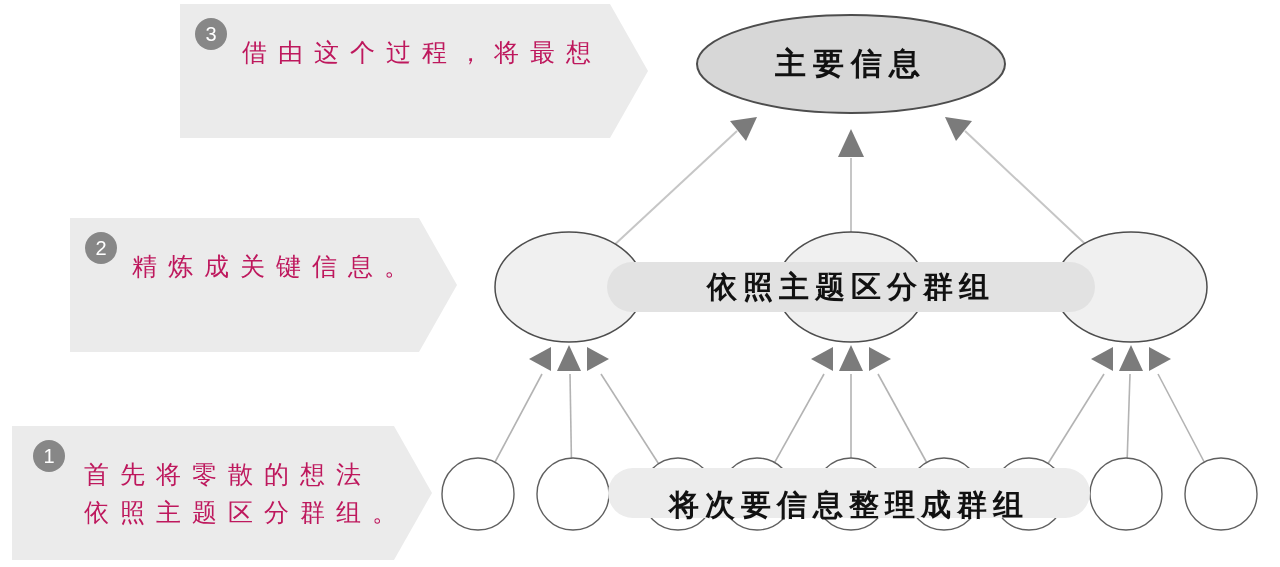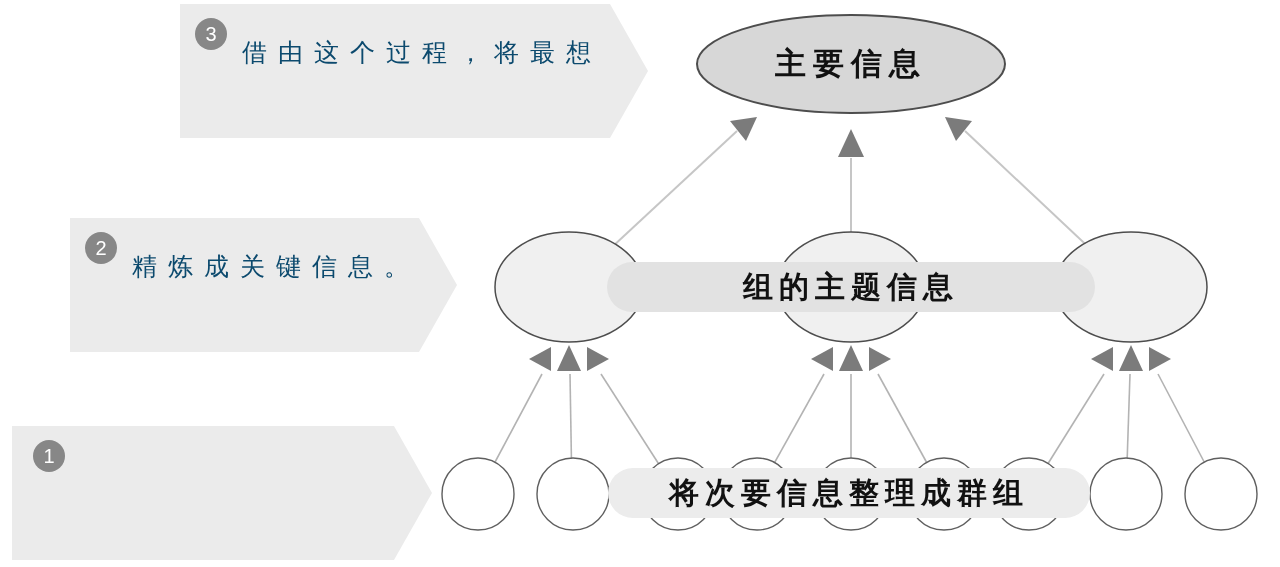--- a/index.html
+++ b/index.html
@@ -37,39 +37,39 @@
   }
   .callout-step1 .badge { left: 21px; }
 
   .callout-text {
     position: absolute;
     left: 62px; top: 30px;
     font-family: "DejaVu Serif", serif;
     font-size: 25px;
     letter-spacing: 11px;
     line-height: 38px;
-    color: #0c4a6e;
+    color: #be185d;
     white-space: nowrap;
   }
   .callout-step1 .callout-text { left: 72px; }
 
   
   .node-label {
     position: absolute;
     display: flex;
     align-items: center;
     justify-content: center;
     font-weight: 700;
     color: #111111;
     white-space: nowrap;
     font-family: "Liberation Sans", sans-serif;
   }
   .top-label    { left: 699px; top: 18px;  width: 304px; height: 92px; font-size: 31px; letter-spacing: 7px; }
   .mid-label    { left: 607px; top: 262px; width: 488px; height: 50px; font-size: 30px; letter-spacing: 6px; }
-  .bottom-label { left: 608px; top: 468px; width: 482px; height: 50px; font-size: 30px; letter-spacing: 6px; }
+  .bottom-label { left: 608px; top: 480px; width: 482px; height: 50px; font-size: 30px; letter-spacing: 6px; }
 </style>
 </head>
 <body>
 
 <div class="stage">
 
   <svg width="1280" height="567" viewBox="0 0 1280 567">
 
     <g stroke="#b3b3b3" stroke-width="1.6">
       <line x1="478" y1="494" x2="542" y2="374"></line>
@@ -143,19 +143,23 @@
 
   <div class="callout callout-step2">
     <div class="badge">2</div>
     <div class="callout-text">
       <div>精炼成关键信息。</div>
     </div>
   </div>
 
   <div class="callout callout-step1">
     <div class="badge">1</div>
+    <div class="callout-text">
+      <div>首先将零散的想法</div>
+      <div>依照主题区分群组。</div>
+    </div>
   </div>
 
   <div class="node-label top-label">主要信息</div>
-  <div class="node-label mid-label">组的主题信息</div>
+  <div class="node-label mid-label">依照主题区分群组</div>
   <div class="node-label bottom-label">将次要信息整理成群组</div>
 
 </div>
 
 </body></html>

